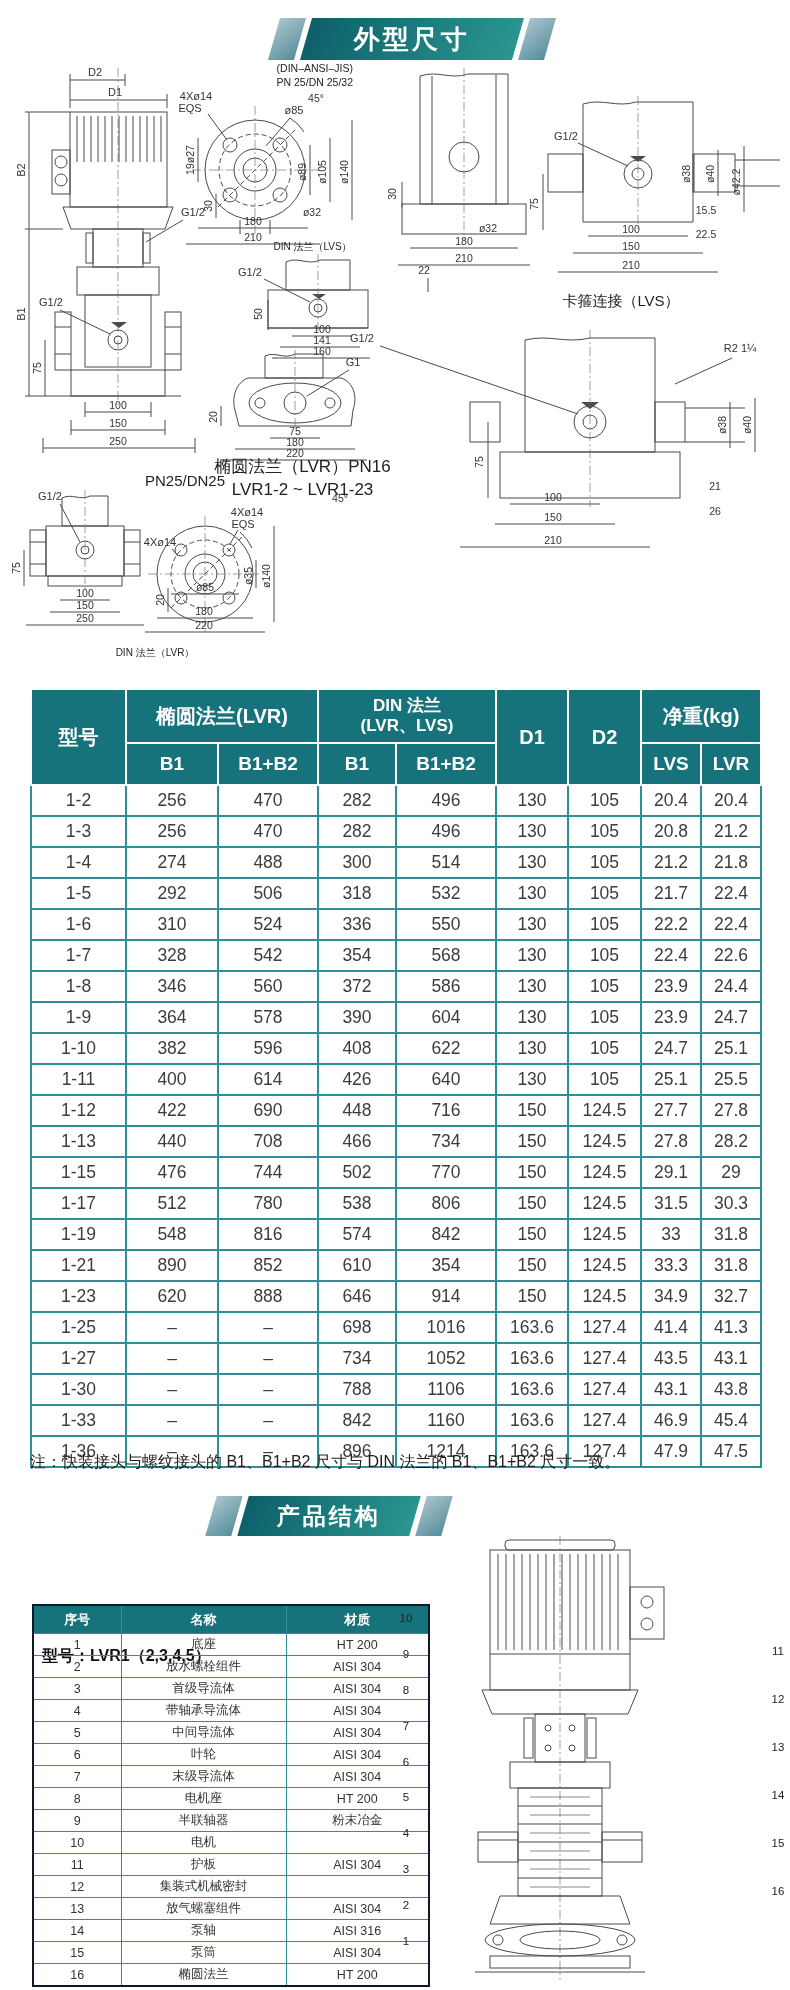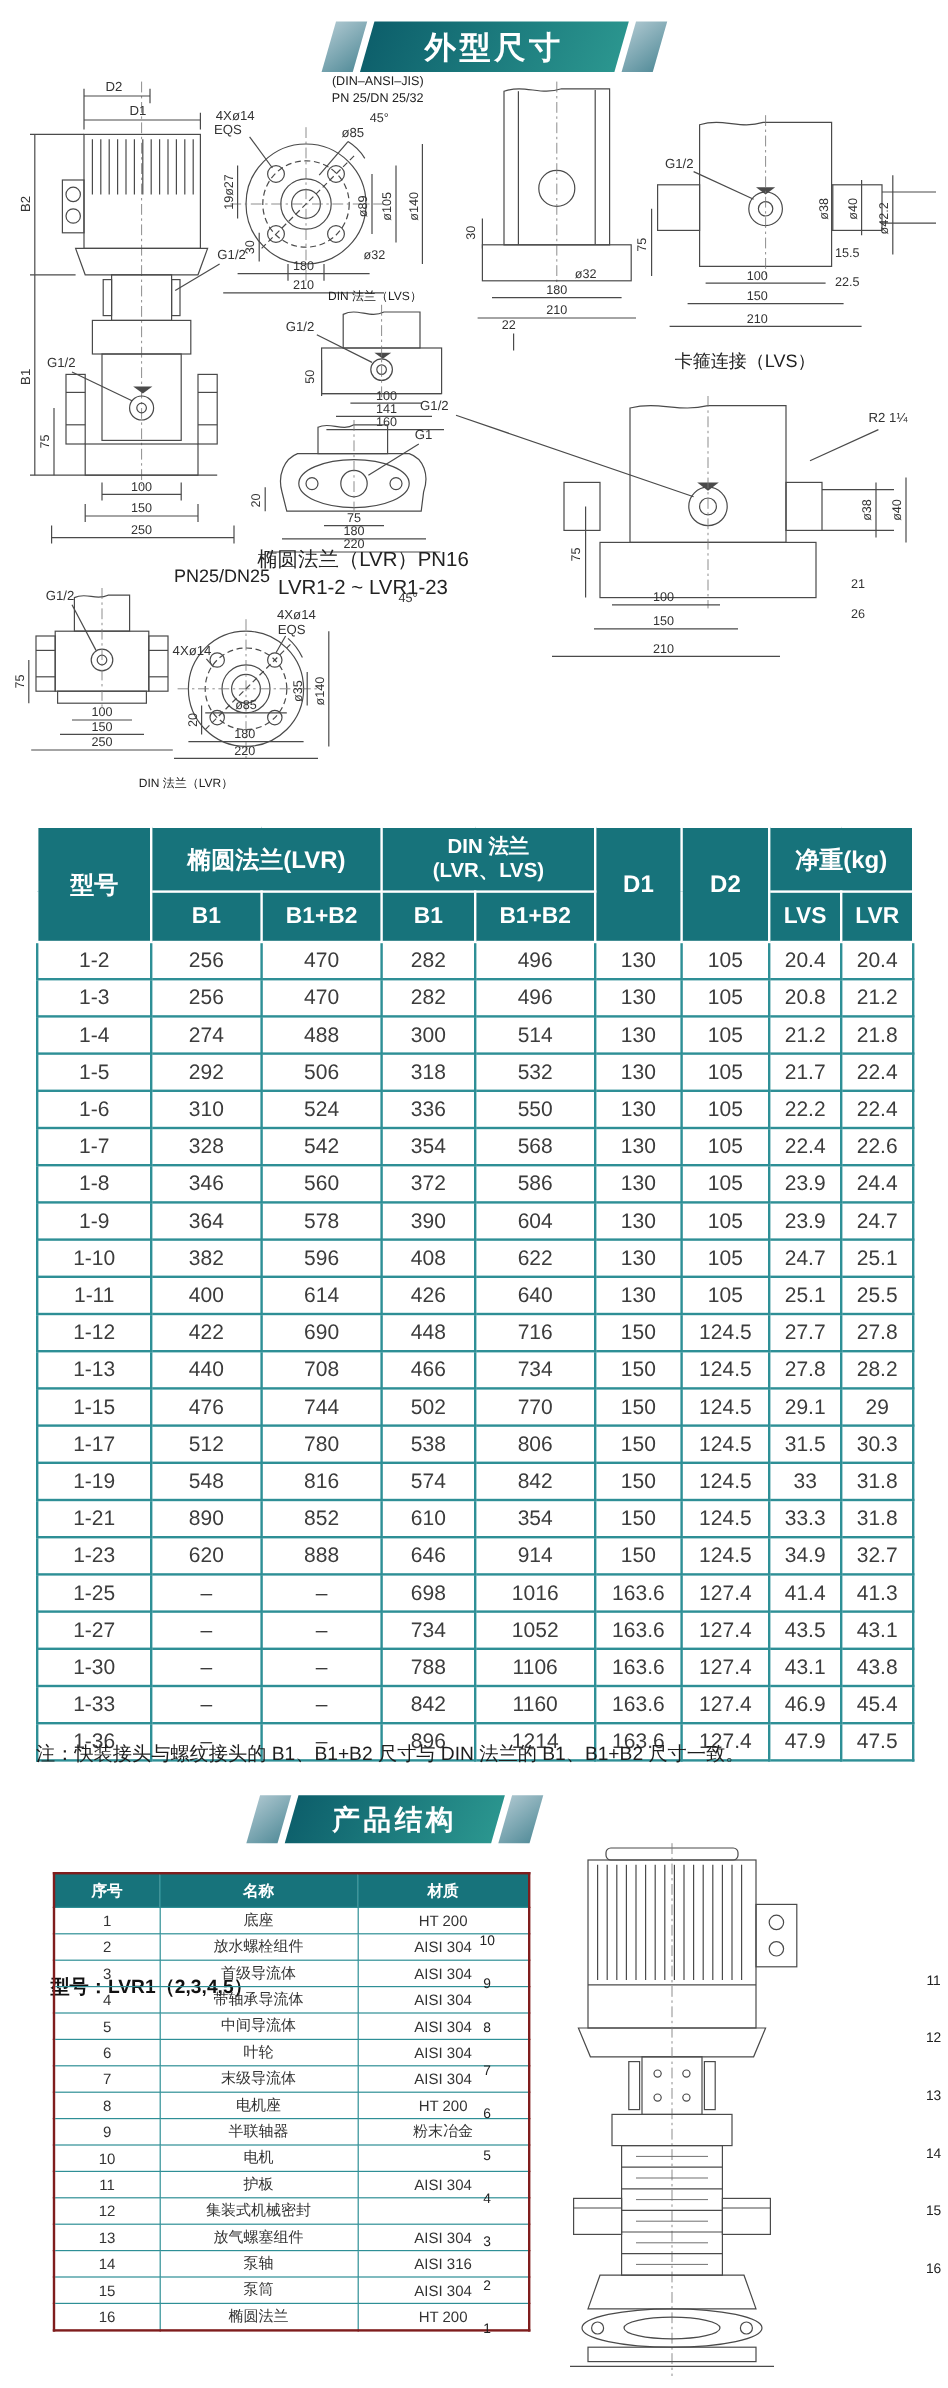--- a/index.html
+++ b/index.html
@@ -35,21 +35,21 @@
         font-size:20px;padding:0;vertical-align:middle;}
   .dims-table thead tr:first-child th{height:52px;}
   .dims-table thead tr:last-child th{height:40px;font-size:19px;}
   .dims-table th .two{display:block;line-height:1.15;font-size:17px;}
   .dims-table td{border:2px solid #2e8f96;text-align:center;font-size:17.5px;color:#3c3c3c;
         height:29px;padding:0;}
   .dims-table{border:2px solid #2e8f96;}
   .note{position:absolute;left:30px;top:1452px;width:740px;font-size:16px;color:#1d1d1d;}
   
   .model-label{position:absolute;left:30px;top:1646px;font-size:16px;font-weight:bold;color:#111;margin-left:12px;}
-  .parts-table{position:absolute;left:32px;top:1560px;width:396px;border:2px solid #7f1d1d;margin-left:12px;}
+  .parts-table{position:absolute;left:32px;top:1604px;width:396px;border:2px solid #0f172a;}
   .parts-table th{background:#17737b;color:#fff;border:1.5px solid #2e8f96;font-size:13px;
         font-weight:bold;height:27px;padding:0;}
   .parts-table td{border:1.5px solid #2e8f96;text-align:center;font-size:12.5px;color:#333;
         height:21px;padding:0 4px;}
   .callouts{position:absolute;display:flex;flex-direction:column;justify-content:space-between;
         font-size:11.5px;color:#222;text-align:center;width:20px;}
 </style>
 </head>
 <body>
 <div class="page">

